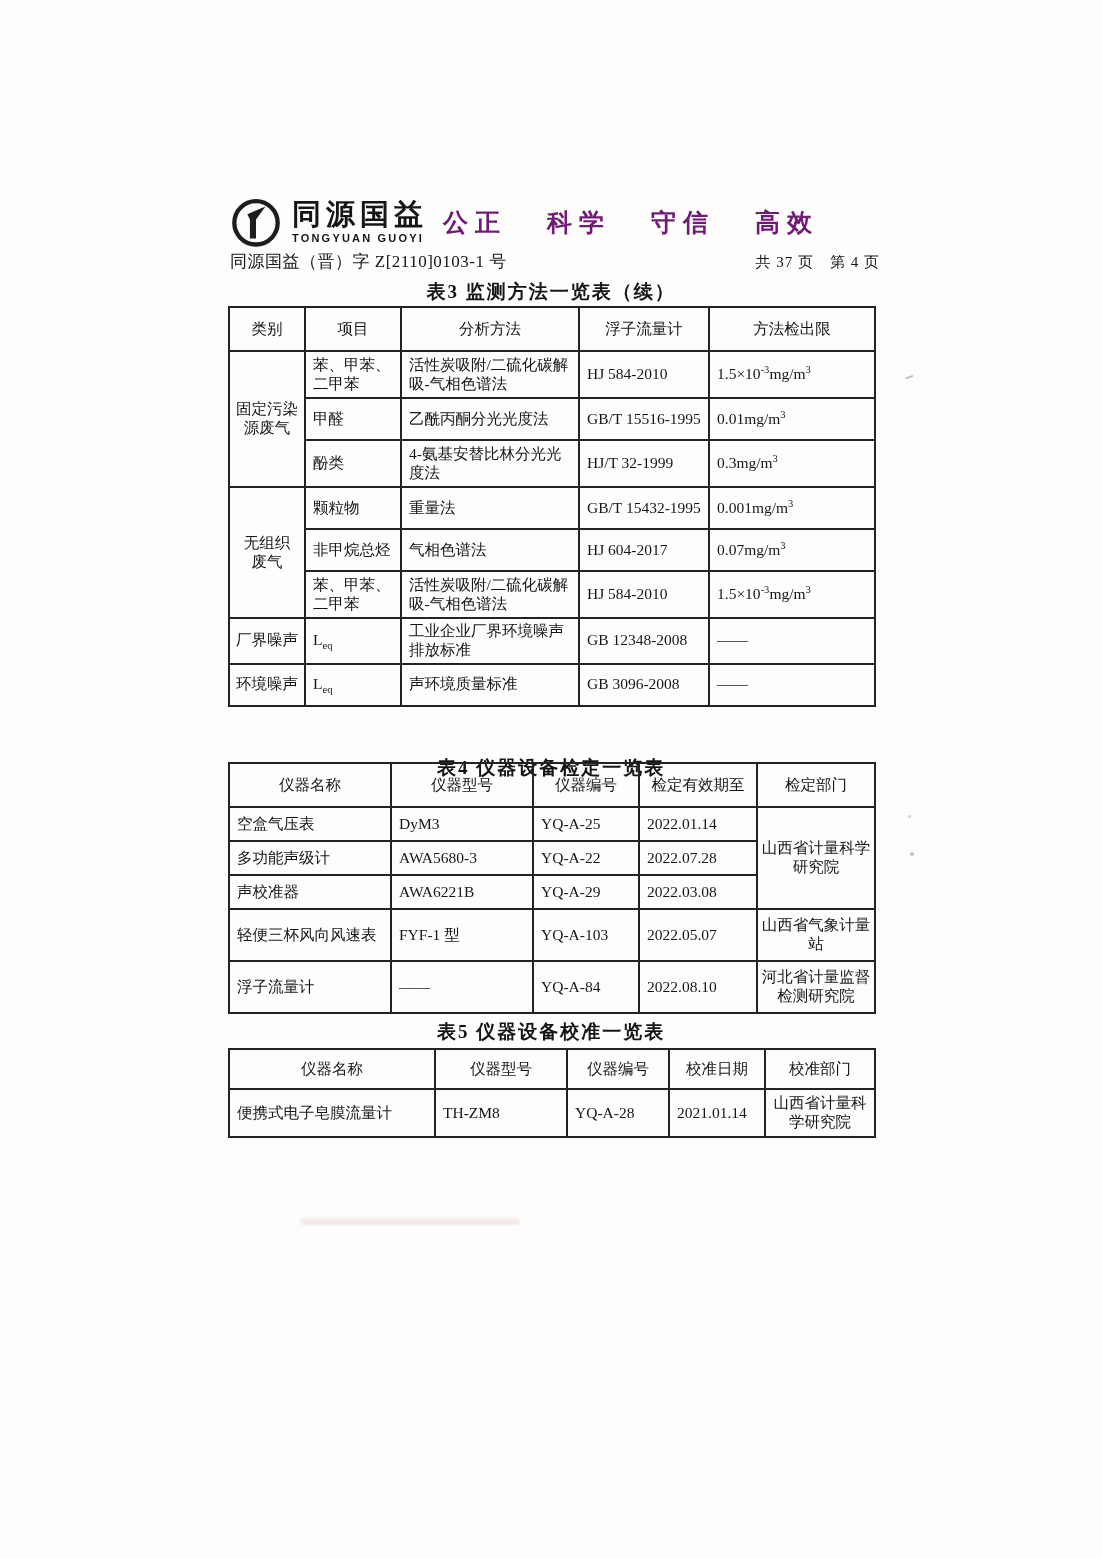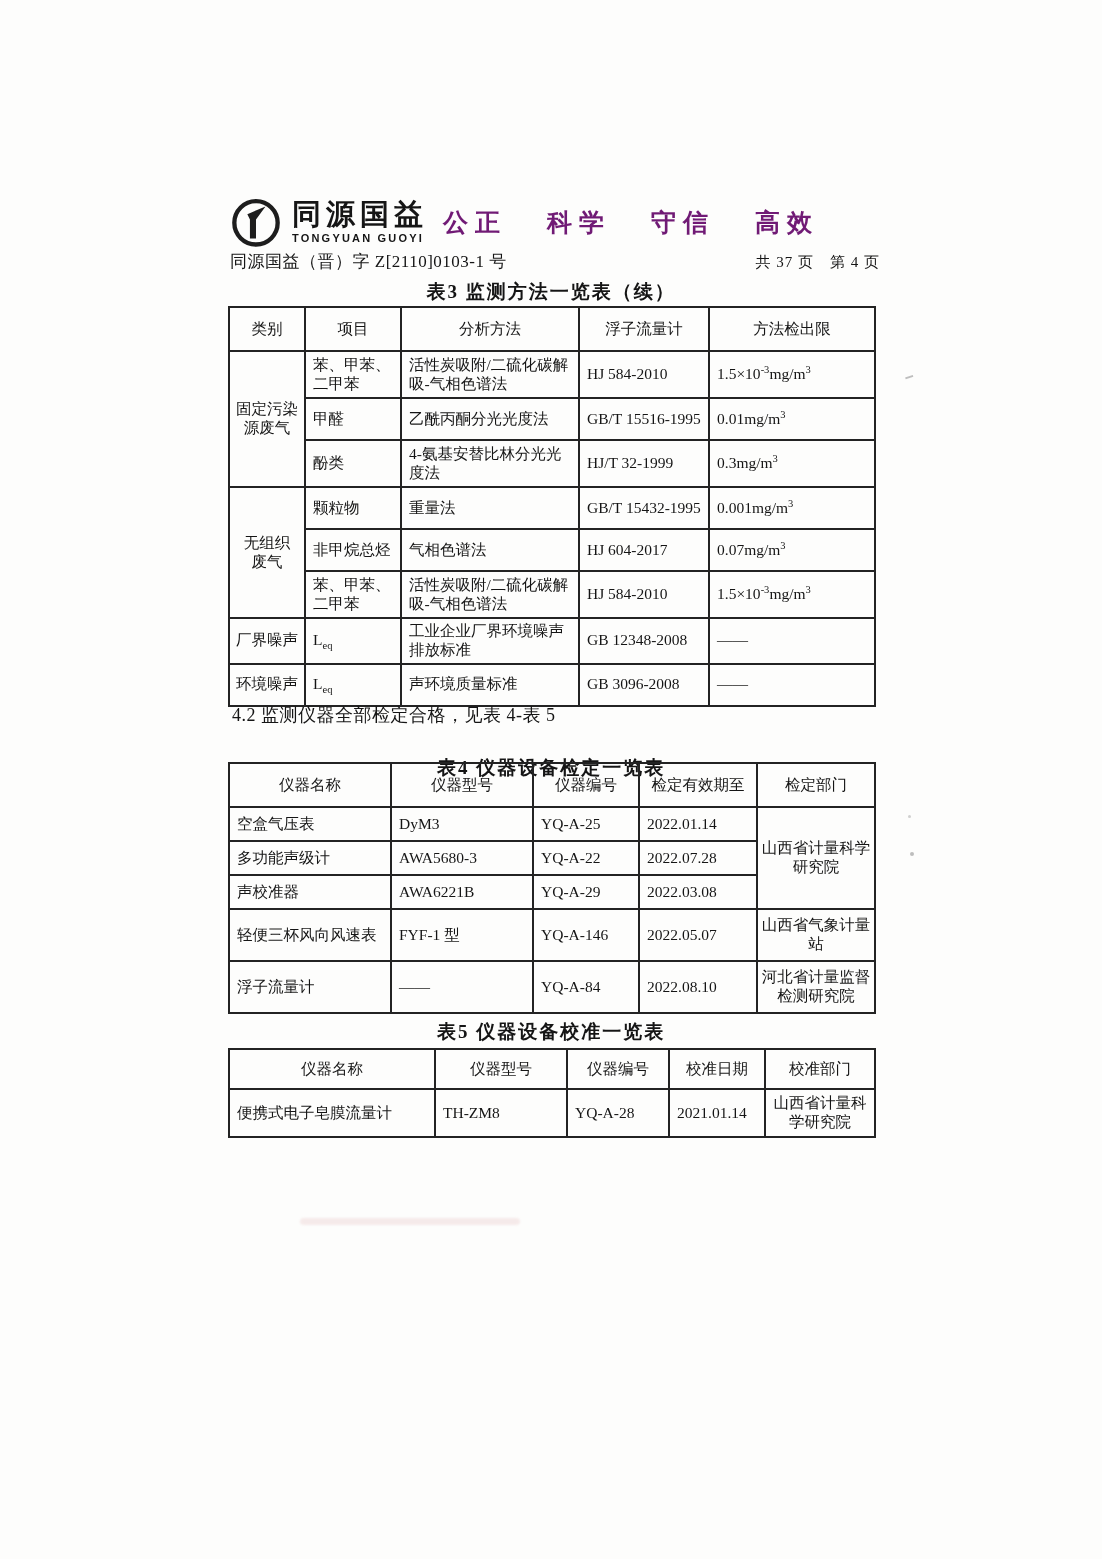--- a/index.html
+++ b/index.html
@@ -156,21 +156,20 @@
     <tr class="r1l">
       <td class="c">环境噪声</td>
       <td><span>L</span><sub>eq</sub></td>
       <td>声环境质量标准</td>
       <td>GB 3096-2008</td>
       <td><span>——</span></td>
     </tr>
   </tbody>
     </table>
 
-  <div class="sec">4.2 监测仪器全部检定合格，见表 4-表 5</div>
 
   <div class="tbl-title t4title">表4 仪器设备检定一览表</div>
   <table class="t4">
     <colgroup>
       <col style="width:162px">
         <col style="width:142px">
         <col style="width:106px">
         <col style="width:118px">
         <col style="width:118px">
     </colgroup>
@@ -197,21 +196,21 @@
     </tr>
     <tr>
       <td>声校准器</td>
       <td>AWA6221B</td>
       <td>YQ-A-29</td>
       <td>2022.03.08</td>
     </tr>
     <tr class="tall">
       <td>轻便三杯风向风速表</td>
       <td>FYF-1 型</td>
-      <td>YQ-A-146</td>
+      <td>YQ-A-103</td>
       <td>2022.05.07</td>
       <td class="c">山西省气象计量站</td>
     </tr>
     <tr class="tall">
       <td>浮子流量计</td>
       <td>——</td>
       <td>YQ-A-84</td>
       <td>2022.08.10</td>
       <td class="c">河北省计量监督检测研究院</td>
     </tr>

